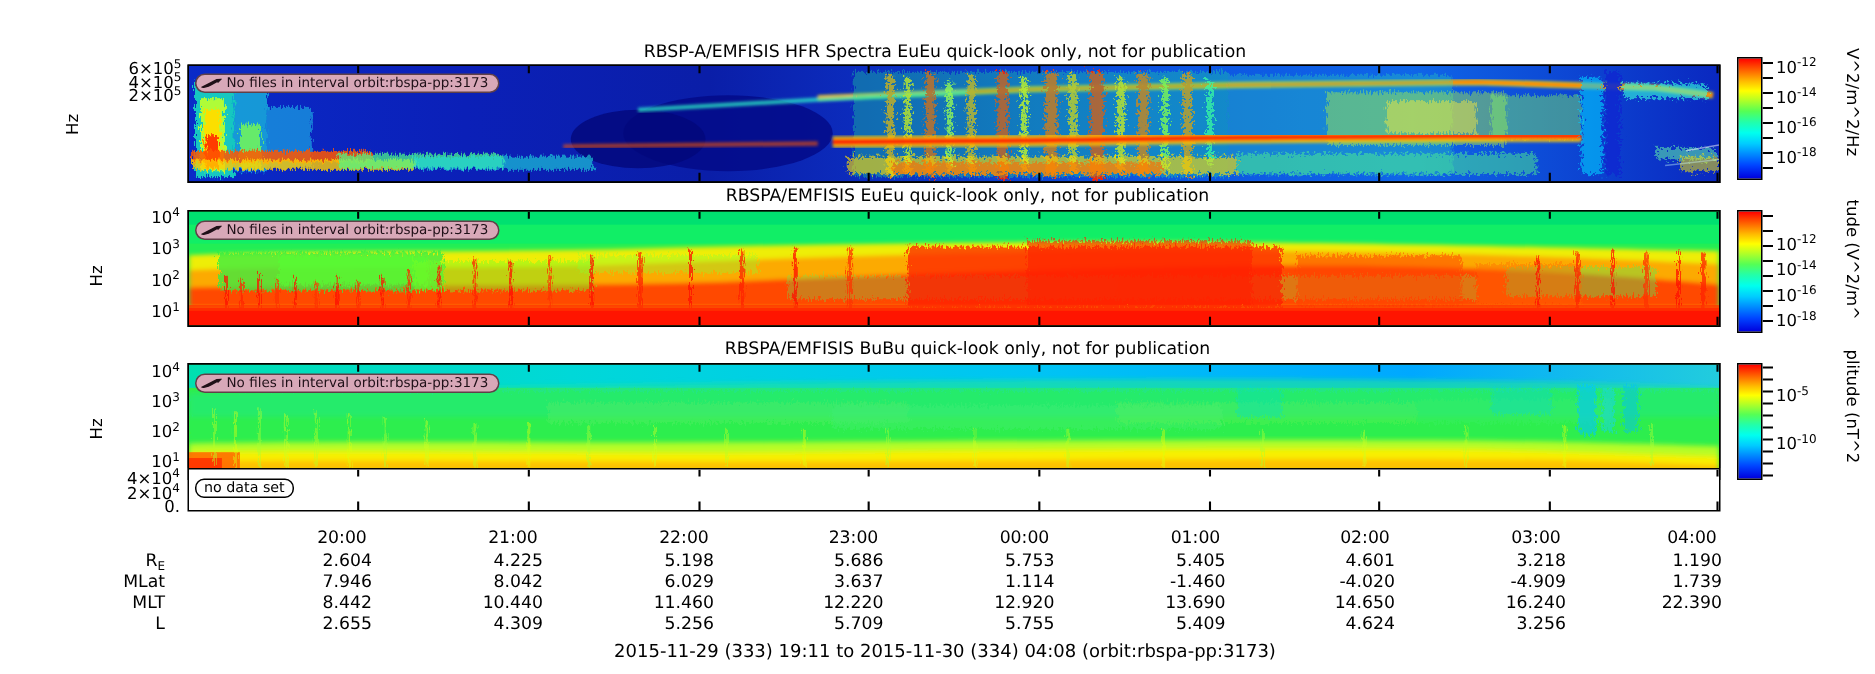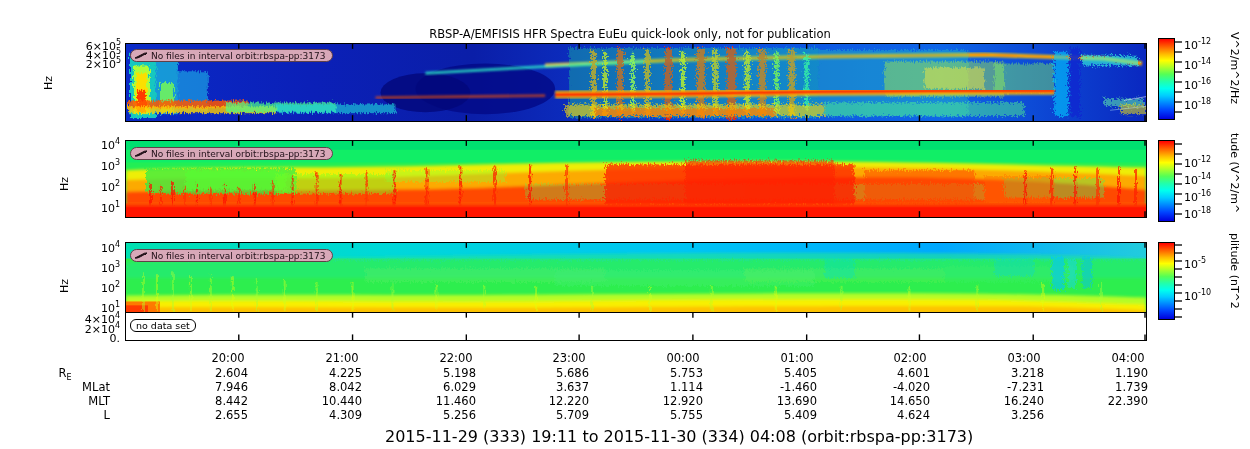--- a/index.html
+++ b/index.html
@@ -32,21 +32,21 @@
   .nofiles .swoosh{display:inline-block;width:14px;height:8px;}
 
   .nodataset{position:absolute;background:#fff;border:1px solid #000;border-radius:6px;
              font-size:9.5px;color:#000;padding:1px 5px;white-space:nowrap;z-index:9;height:13px;
              box-sizing:border-box;display:flex;align-items:center;}
 
   .xtk{position:absolute;font-size:11.5px;white-space:nowrap;text-align:center;}
   .rowlab{position:absolute;font-size:11.5px;white-space:nowrap;text-align:right;}
   .rowlab sub{font-size:8px;vertical-align:sub;}
   .rowval{position:absolute;font-size:11.5px;white-space:nowrap;text-align:right;}
-  .caption{position:absolute;font-size:16px;white-space:nowrap;text-align:center;}
+  .caption{position:absolute;font-size:12px;white-space:nowrap;text-align:center;}
 </style>
 </head>
 <body>
 
 <div class="wrap">
 
   <div class="ttl" style="left:380px;top:27px;width:500px;">RBSP-A/EMFISIS  HFR Spectra EuEu quick-look only, not for publication</div>
 
   <div class="ylab" style="left:42px;top:64px;height:26px;">Hz</div>
 
@@ -205,20 +205,21 @@
   <div class="cbtk" style="left:1184px;top:37px;">
     <span>10</span><sup>-12</sup></div>
   <div class="cbtk" style="left:1184px;top:57px;">
     <span>10</span><sup>-14</sup></div>
   <div class="cbtk" style="left:1184px;top:77px;">
     <span>10</span><sup>-16</sup></div>
   <div class="cbtk" style="left:1184px;top:97px;">
     <span>10</span><sup>-18</sup></div>
   <div class="cblabel" style="left:1228px;top:32px;height:95px;">V^2/m^2/Hz</div>
 
+  <div class="ttl" style="left:420px;top:123px;width:450px;">RBSPA/EMFISIS  EuEu quick-look only, not for publication</div>
 
   <div class="ylab" style="left:58px;top:165px;height:26px;">Hz</div>
 
   <div class="ytk" style="left:70px;top:137px;width:50px;">
     <span>10</span><sup>4</sup></div>
   <div class="ytk" style="left:70px;top:158px;width:50px;">
     <span>10</span><sup>3</sup></div>
   <div class="ytk" style="left:70px;top:179px;width:50px;">
     <span>10</span><sup>2</sup></div>
   <div class="ytk" style="left:70px;top:200px;width:50px;">
@@ -349,20 +350,21 @@
   <div class="cbtk" style="left:1184px;top:155px;">
     <span>10</span><sup>-12</sup></div>
   <div class="cbtk" style="left:1184px;top:172px;">
     <span>10</span><sup>-14</sup></div>
   <div class="cbtk" style="left:1184px;top:189px;">
     <span>10</span><sup>-16</sup></div>
   <div class="cbtk" style="left:1184px;top:206px;">
     <span>10</span><sup>-18</sup></div>
   <div class="cblabel" style="left:1228px;top:133px;height:95px;">tude (V^2/m^</div>
 
+  <div class="ttl" style="left:420px;top:225px;width:450px;">RBSPA/EMFISIS  BuBu quick-look only, not for publication</div>
 
   <div class="ylab" style="left:58px;top:267px;height:26px;">Hz</div>
 
   <div class="ytk" style="left:70px;top:240px;width:50px;">
     <span>10</span><sup>4</sup></div>
   <div class="ytk" style="left:70px;top:260px;width:50px;">
     <span>10</span><sup>3</sup></div>
   <div class="ytk" style="left:70px;top:280px;width:50px;">
     <span>10</span><sup>2</sup></div>
   <div class="ytk" style="left:70px;top:300px;width:50px;">
@@ -542,21 +544,21 @@
   <div class="xtk" style="left:198px;top:351px;width:60px;text-align:center;">20:00</div>
   <div class="xtk" style="left:312px;top:351px;width:60px;">21:00</div>
   <div class="xtk" style="left:426px;top:351px;width:60px;">22:00</div>
   <div class="xtk" style="left:539px;top:351px;width:60px;">23:00</div>
   <div class="xtk" style="left:653px;top:351px;width:60px;">00:00</div>
   <div class="xtk" style="left:767px;top:351px;width:60px;">01:00</div>
   <div class="xtk" style="left:880px;top:351px;width:60px;">02:00</div>
   <div class="xtk" style="left:994px;top:351px;width:60px;">03:00</div>
   <div class="xtk" style="left:1098px;top:351px;width:60px;">04:00</div>
 
-  <div class="rowlab" style="left:20px;top:366px;width:90px;text-align:center;">
+  <div class="rowlab" style="left:20px;top:366px;width:90px;">
     <span>R</span><sub>E</sub></div>
   <div class="rowlab" style="left:20px;top:380px;width:90px;">MLat</div>
   <div class="rowlab" style="left:20px;top:394px;width:90px;">MLT</div>
   <div class="rowlab" style="left:20px;top:408px;width:90px;">L</div>
 
   <div class="rowval" style="left:188px;top:366px;width:60px;">2.604</div>
   <div class="rowval" style="left:302px;top:366px;width:60px;">4.225</div>
   <div class="rowval" style="left:416px;top:366px;width:60px;">5.198</div>
   <div class="rowval" style="left:529px;top:366px;width:60px;">5.686</div>
   <div class="rowval" style="left:643px;top:366px;width:60px;">5.753</div>
@@ -565,21 +567,21 @@
   <div class="rowval" style="left:984px;top:366px;width:60px;">3.218</div>
   <div class="rowval" style="left:1088px;top:366px;width:60px;">1.190</div>
 
   <div class="rowval" style="left:188px;top:380px;width:60px;">7.946</div>
   <div class="rowval" style="left:302px;top:380px;width:60px;">8.042</div>
   <div class="rowval" style="left:416px;top:380px;width:60px;">6.029</div>
   <div class="rowval" style="left:529px;top:380px;width:60px;">3.637</div>
   <div class="rowval" style="left:643px;top:380px;width:60px;">1.114</div>
   <div class="rowval" style="left:757px;top:380px;width:60px;text-align:right;">-1.460</div>
   <div class="rowval" style="left:870px;top:380px;width:60px;">-4.020</div>
-  <div class="rowval" style="left:984px;top:380px;width:60px;">-7.231</div>
+  <div class="rowval" style="left:984px;top:380px;width:60px;">-4.909</div>
   <div class="rowval" style="left:1088px;top:380px;width:60px;">1.739</div>
 
   <div class="rowval" style="left:188px;top:394px;width:60px;">8.442</div>
   <div class="rowval" style="left:302px;top:394px;width:60px;">10.440</div>
   <div class="rowval" style="left:416px;top:394px;width:60px;">11.460</div>
   <div class="rowval" style="left:529px;top:394px;width:60px;">12.220</div>
   <div class="rowval" style="left:643px;top:394px;width:60px;">12.920</div>
   <div class="rowval" style="left:757px;top:394px;width:60px;">13.690</div>
   <div class="rowval" style="left:870px;top:394px;width:60px;">14.650</div>
   <div class="rowval" style="left:984px;top:394px;width:60px;">16.240</div>

